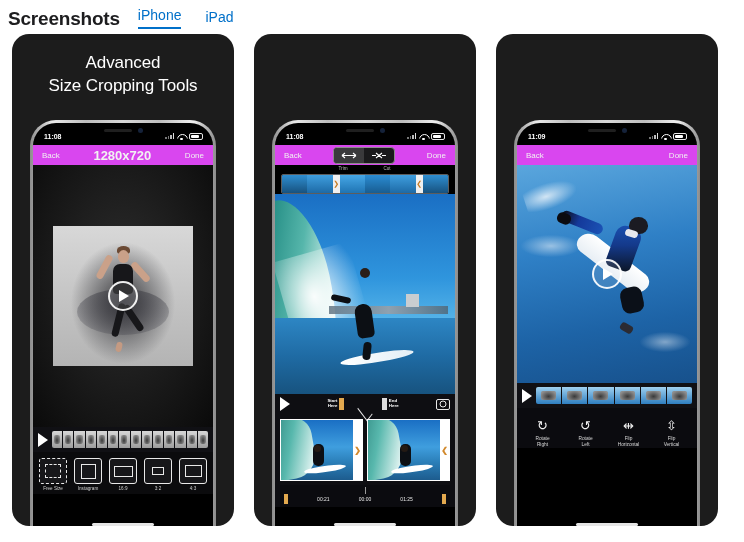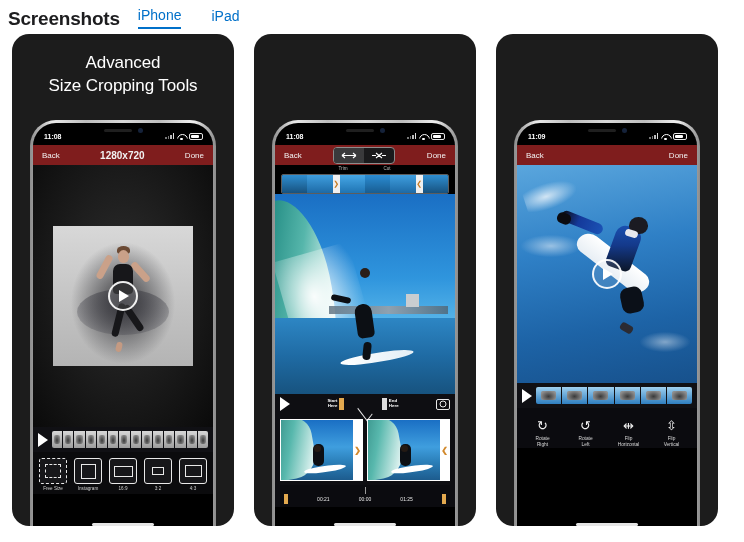--- a/index.html
+++ b/index.html
@@ -17,21 +17,21 @@
     align-items: flex-end;
     padding: 0 16px 4px 8px;
     gap: 18px;
   }
   .page-title {
     font-size: 19px;
     font-weight: bold;
     color: #1d1d1f;
     letter-spacing: -0.2px;
   }
-  .tabs { display: flex; gap: 30px; align-items: center; padding-bottom: 1px; }
+  .tabs { display: flex; gap: 24px; align-items: flex-end; padding-bottom: 1px; }
   .tab {
     font-size: 14px;
     color: #0070c9;
     padding-bottom: 4px;
     cursor: pointer;
     line-height: 1.1;
   }
   .tab.active {
     border-bottom: 2px solid #0070c9;
     color: #0070c9;
@@ -127,23 +127,23 @@
   .batt i { display:block; width: 80%; height: 100%; background: #fff; border-radius: 1px; }
 
   .navbar {
     height: 20px;
     display: flex;
     align-items: center;
     justify-content: space-between;
     padding: 0 9px;
     color: #f2f2f2;
     font-size: 8px;
-    background: #7f1d1d;
-  }
-  .navbar .nav-title { font-weight: bold; font-size: 10px; }
+    background: #d946ef;
+  }
+  .navbar .nav-title { font-weight: bold; font-size: 13px; }
 
   .home-ind {
     position: absolute;
     bottom: 4px; left: 50%; transform: translateX(-50%);
     width: 62px; height: 3px; border-radius: 2px; background: #e6e6e6;
     z-index: 7;
   }
 
   
   .crop-stage {

